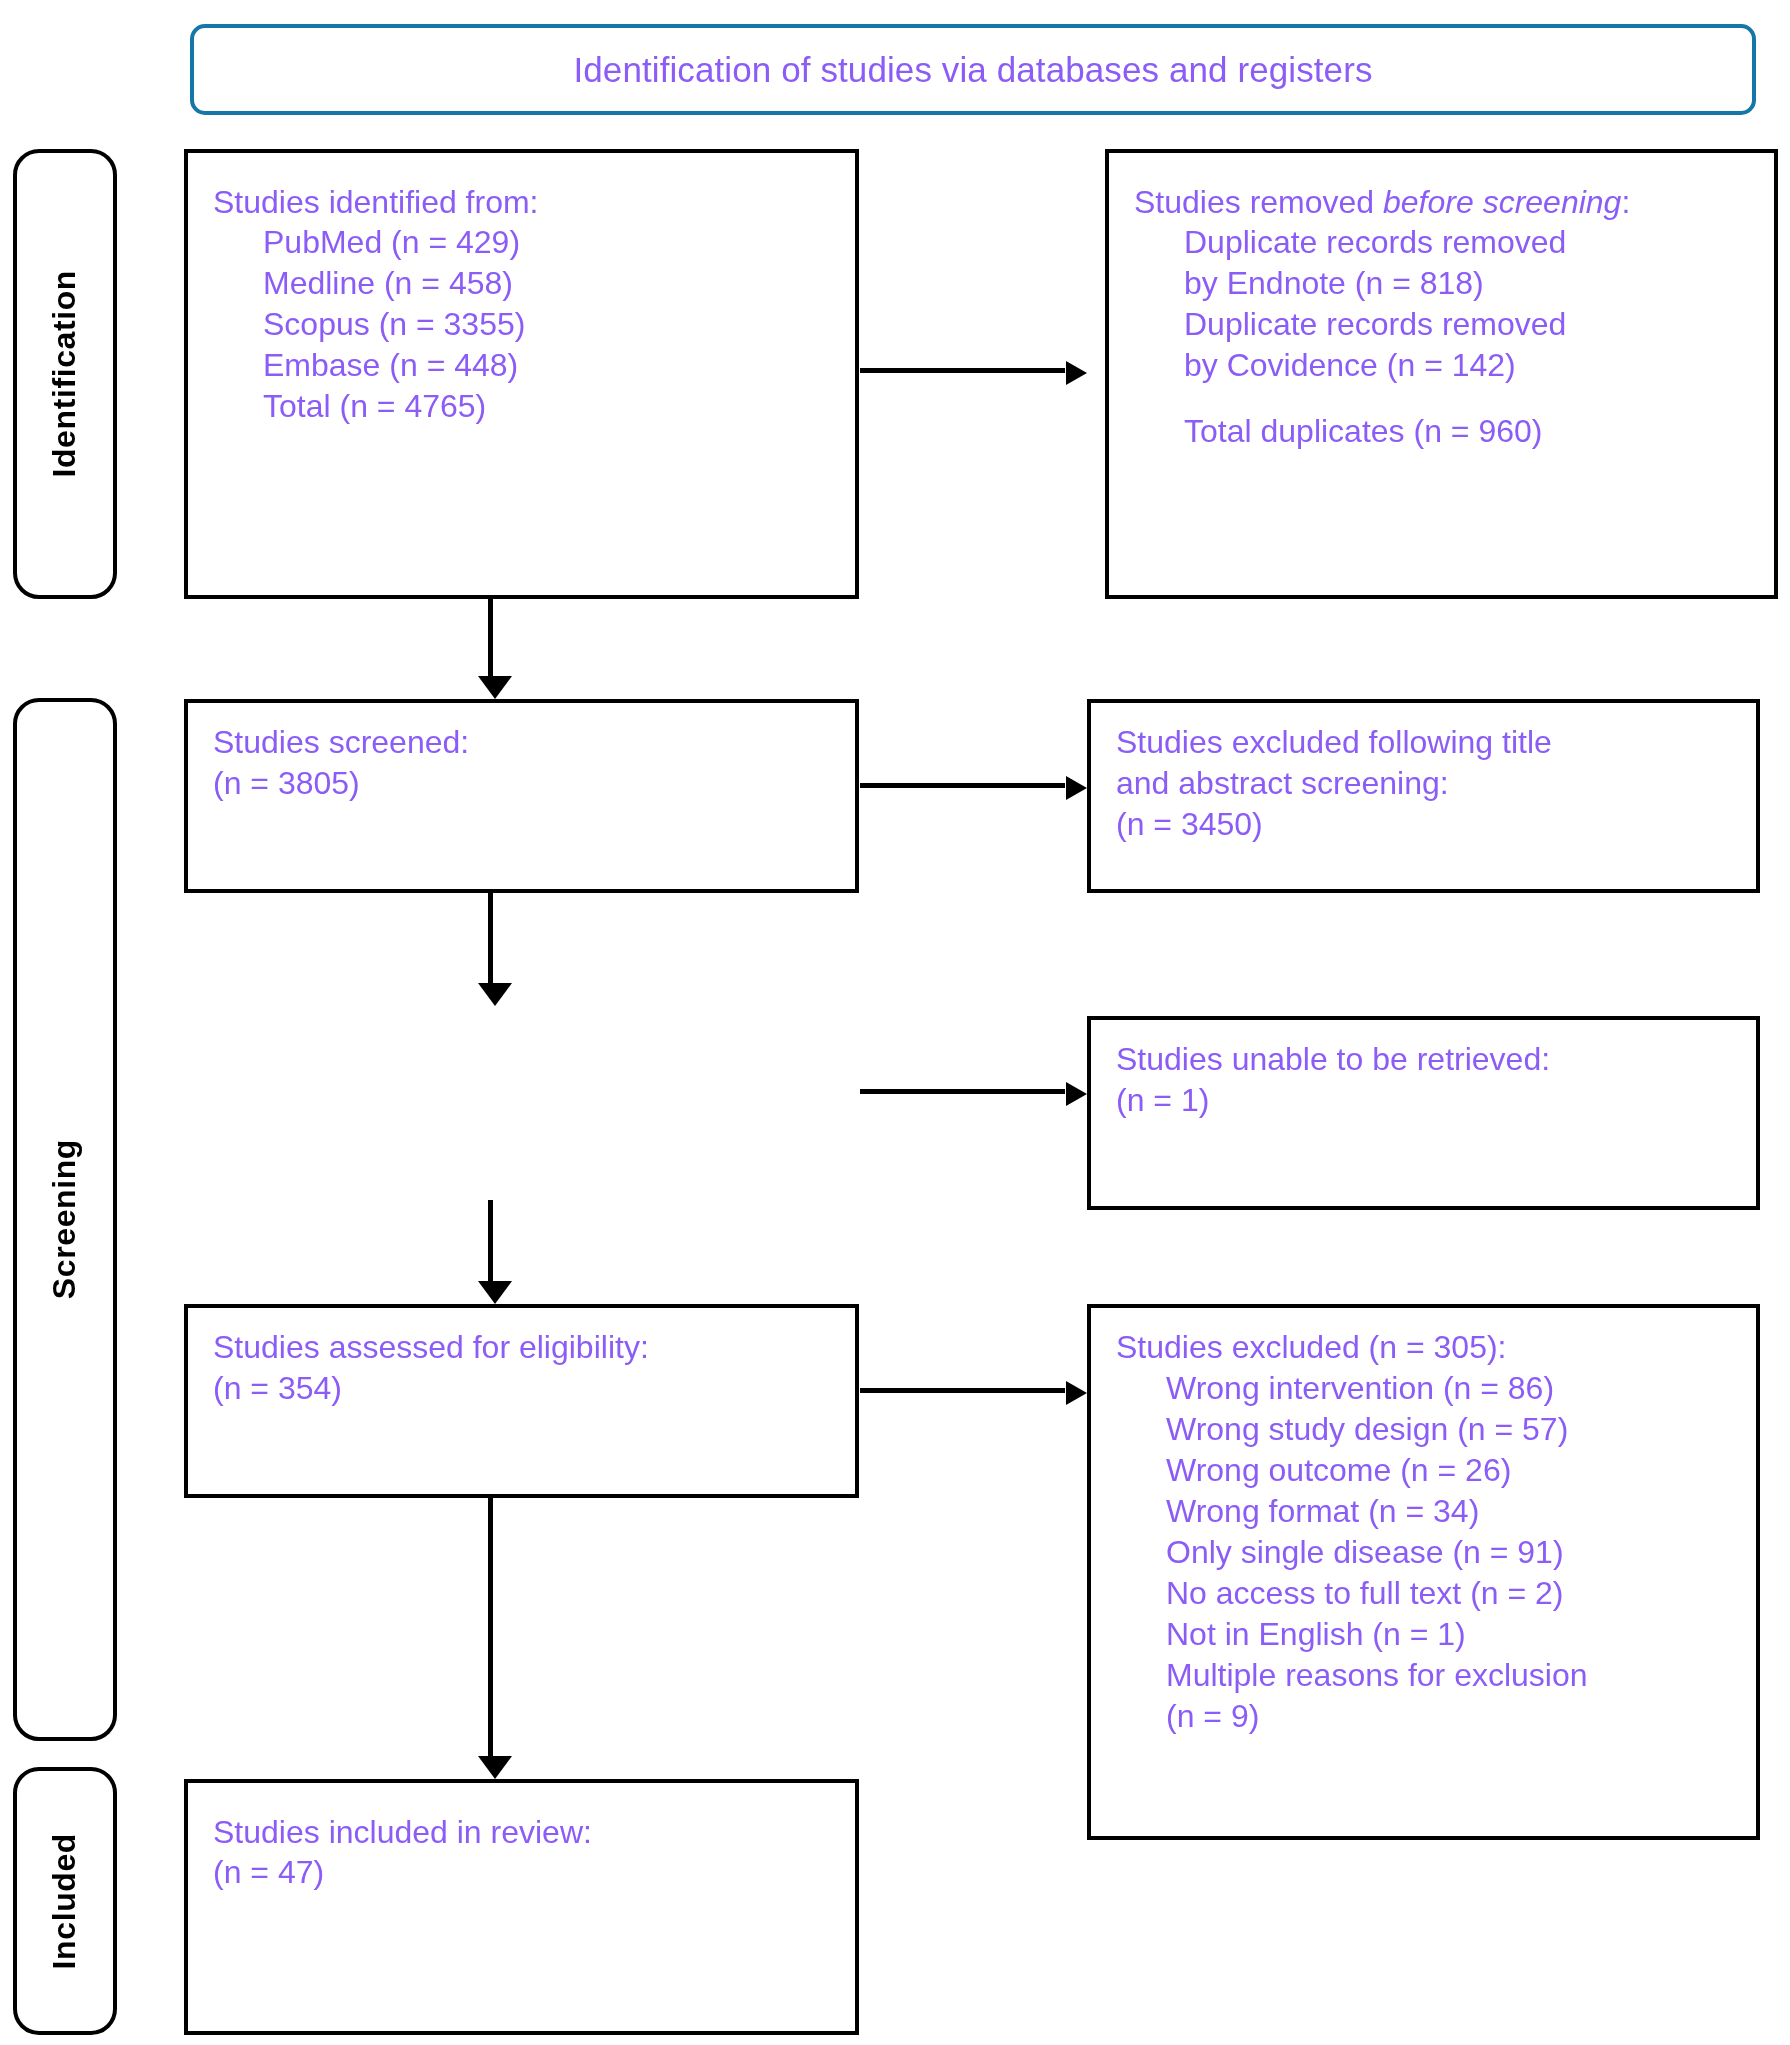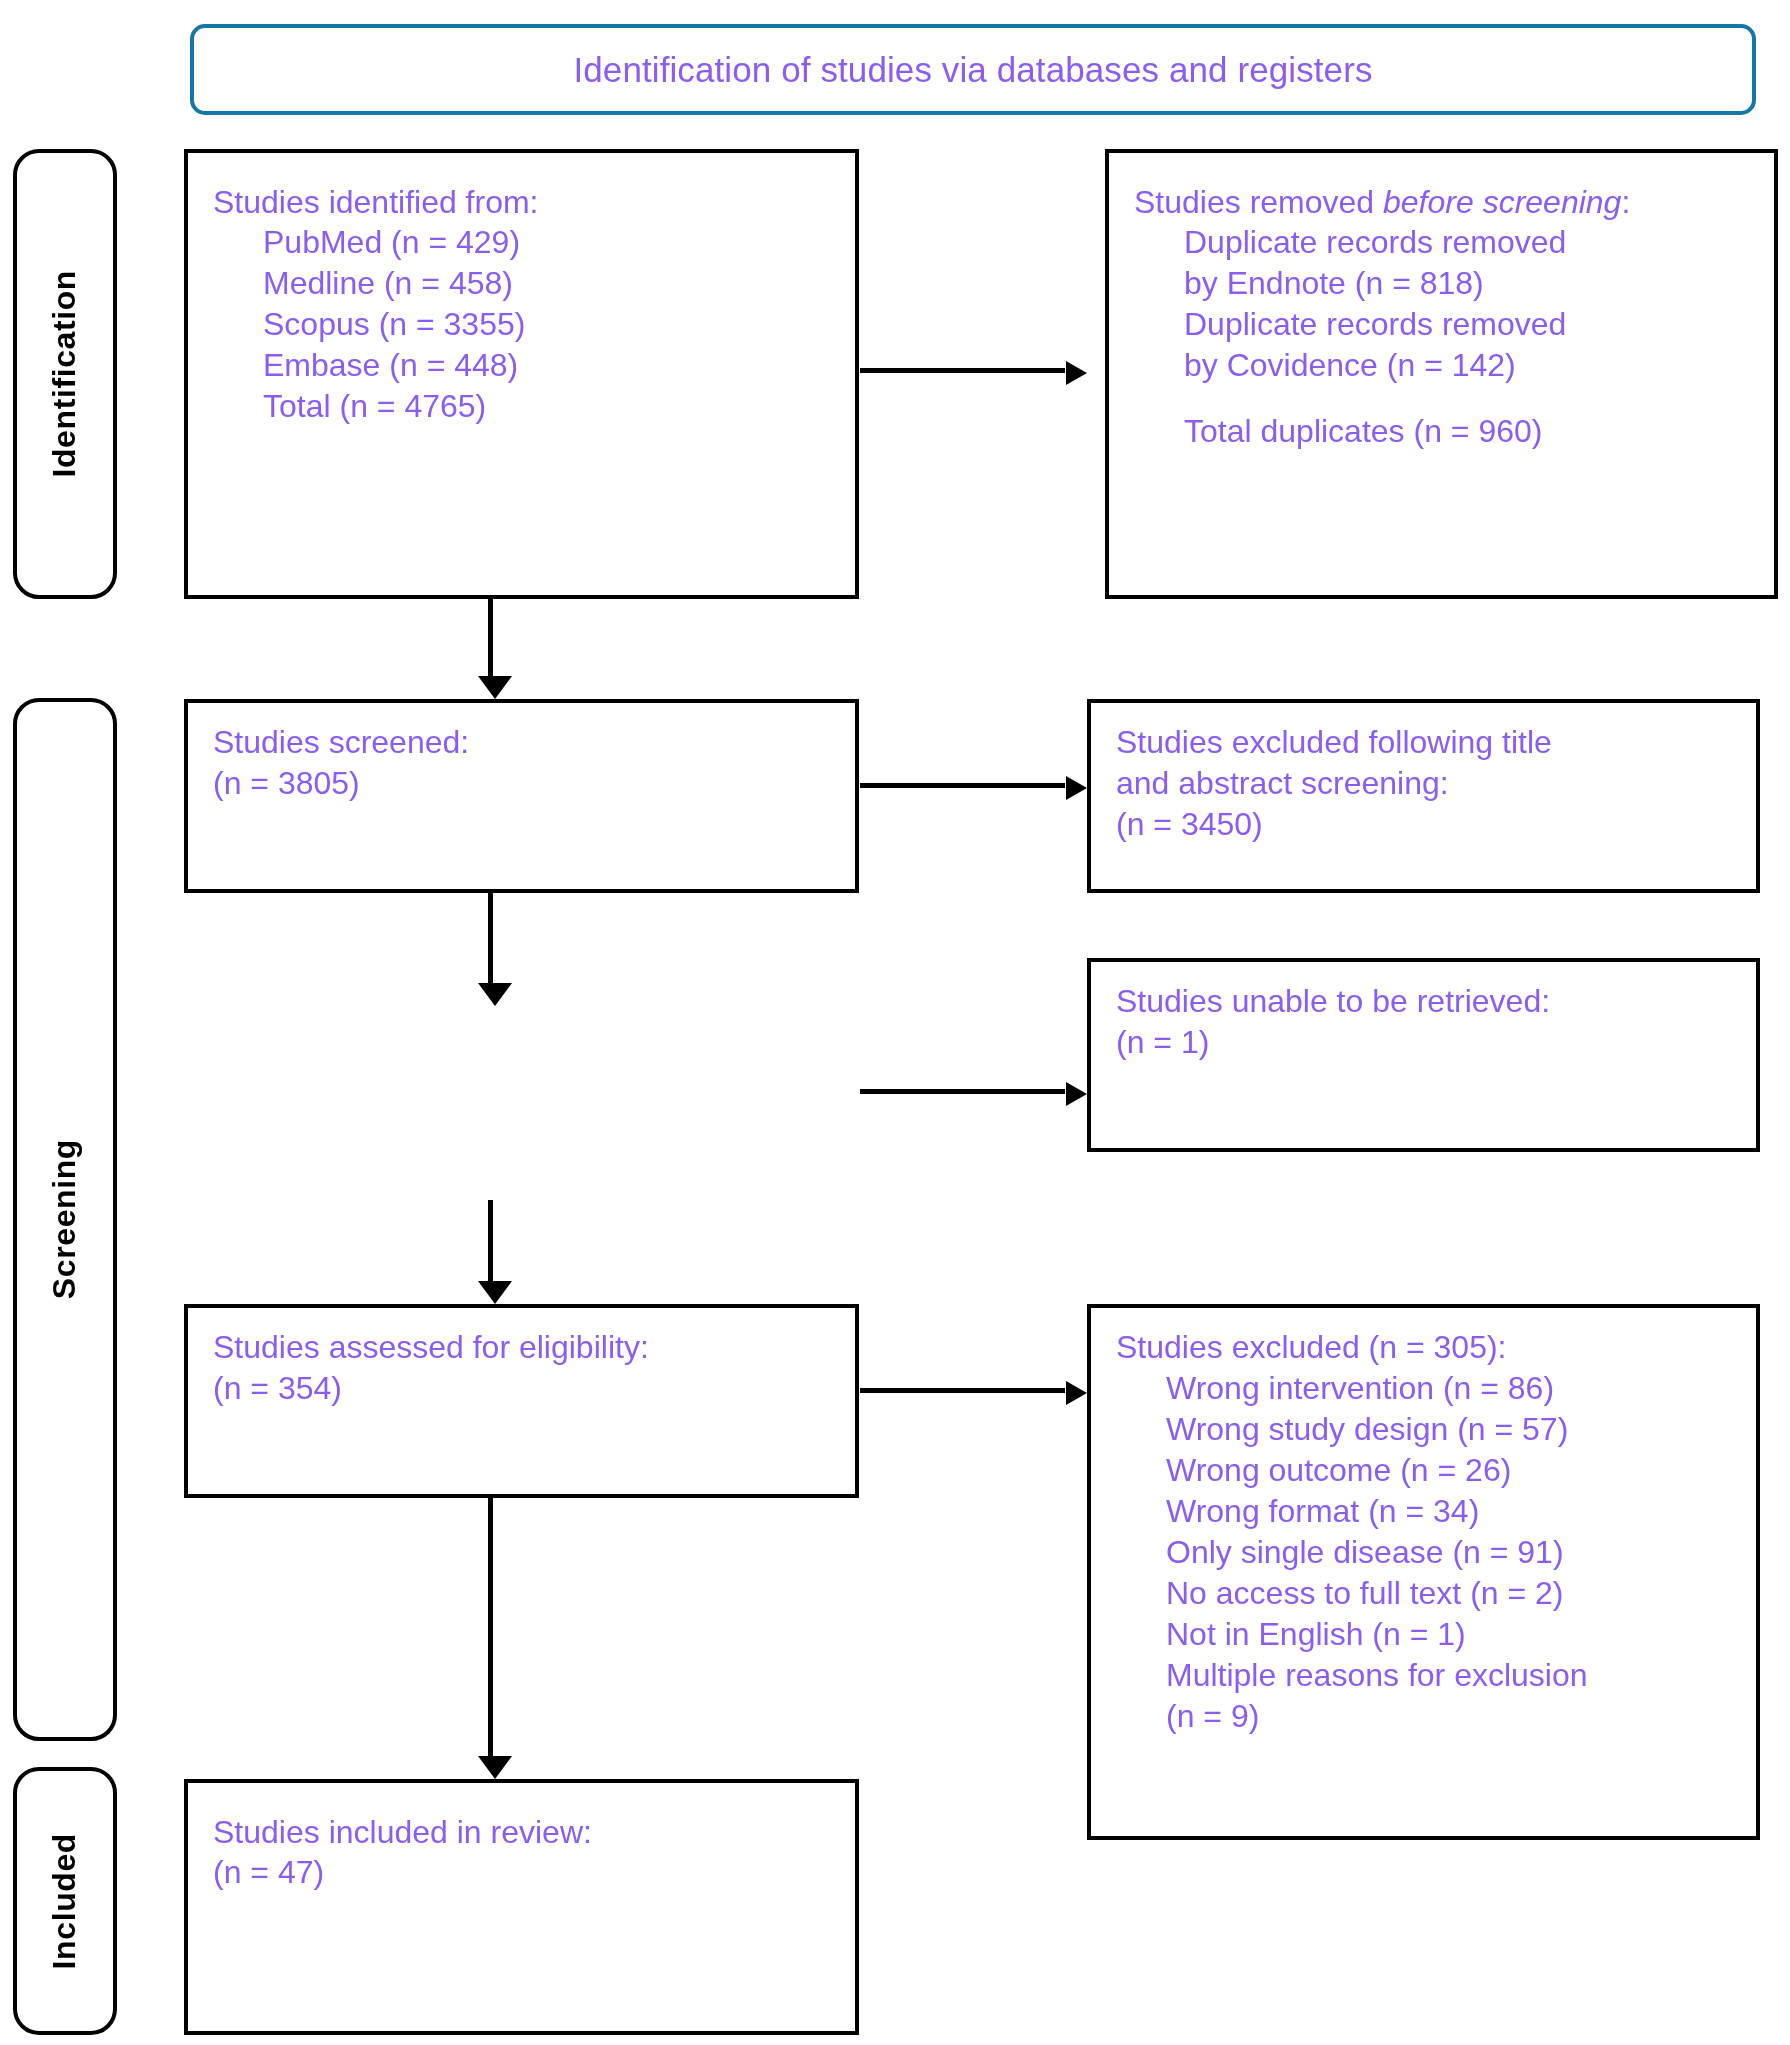--- a/index.html
+++ b/index.html
@@ -89,21 +89,21 @@
   
   #box-identified    { left: 184px; top: 149px;  width: 675px; height: 450px; }
   #box-screened      { left: 184px; top: 699px; width: 675px; height: 194px; }
   #box-sought        { left: 184px; top: 1006px; width: 675px; height: 194px; }
   #box-assessed      { left: 184px; top: 1304px; width: 675px; height: 194px; }
   #box-included      { left: 184px; top: 1779px; width: 675px; height: 256px; }
 
   
   #box-removed       { left: 1087px; top: 149px;  width: 673px; height: 450px; margin-left: 18px; }
   #box-excluded-ta   { left: 1087px; top: 699px; width: 673px; height: 194px; }
-  #box-unretrieved   { left: 1087px; top: 958px; width: 673px; height: 194px; }
+  #box-unretrieved   { left: 1087px; top: 1016px; width: 673px; height: 194px; }
   #box-excluded-full { left: 1087px; top: 1304px; width: 673px; height: 536px; }
 
   .box-pad-top { padding-top: 28.5px; }
 
   
   .arrow-h {
     position: absolute;
     height: 0;
     border-top: 5.1px solid #000000;
   }

